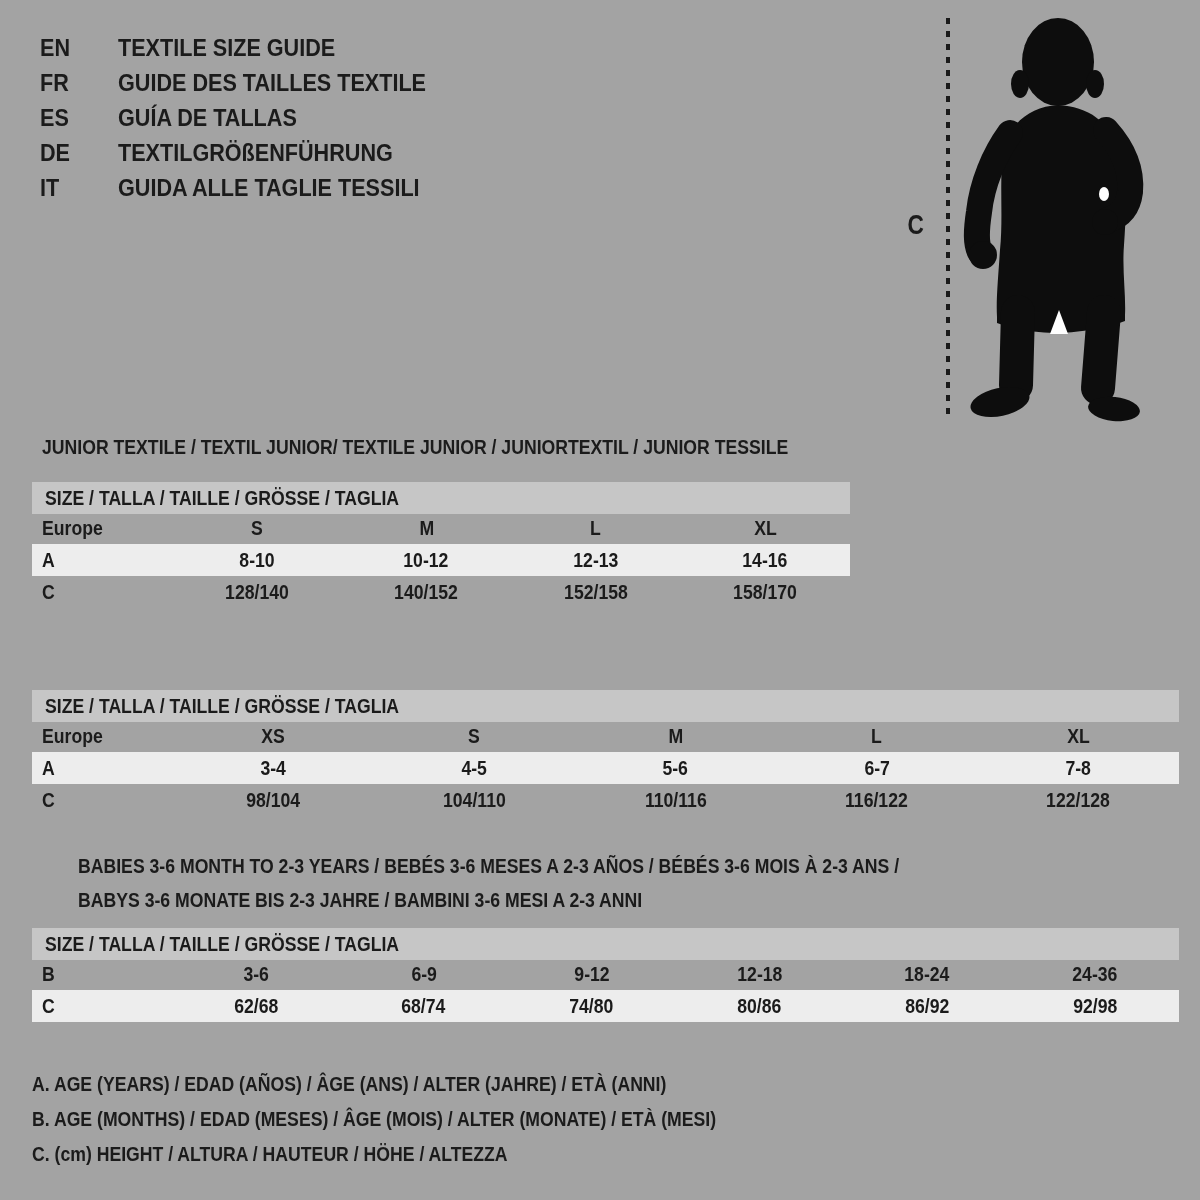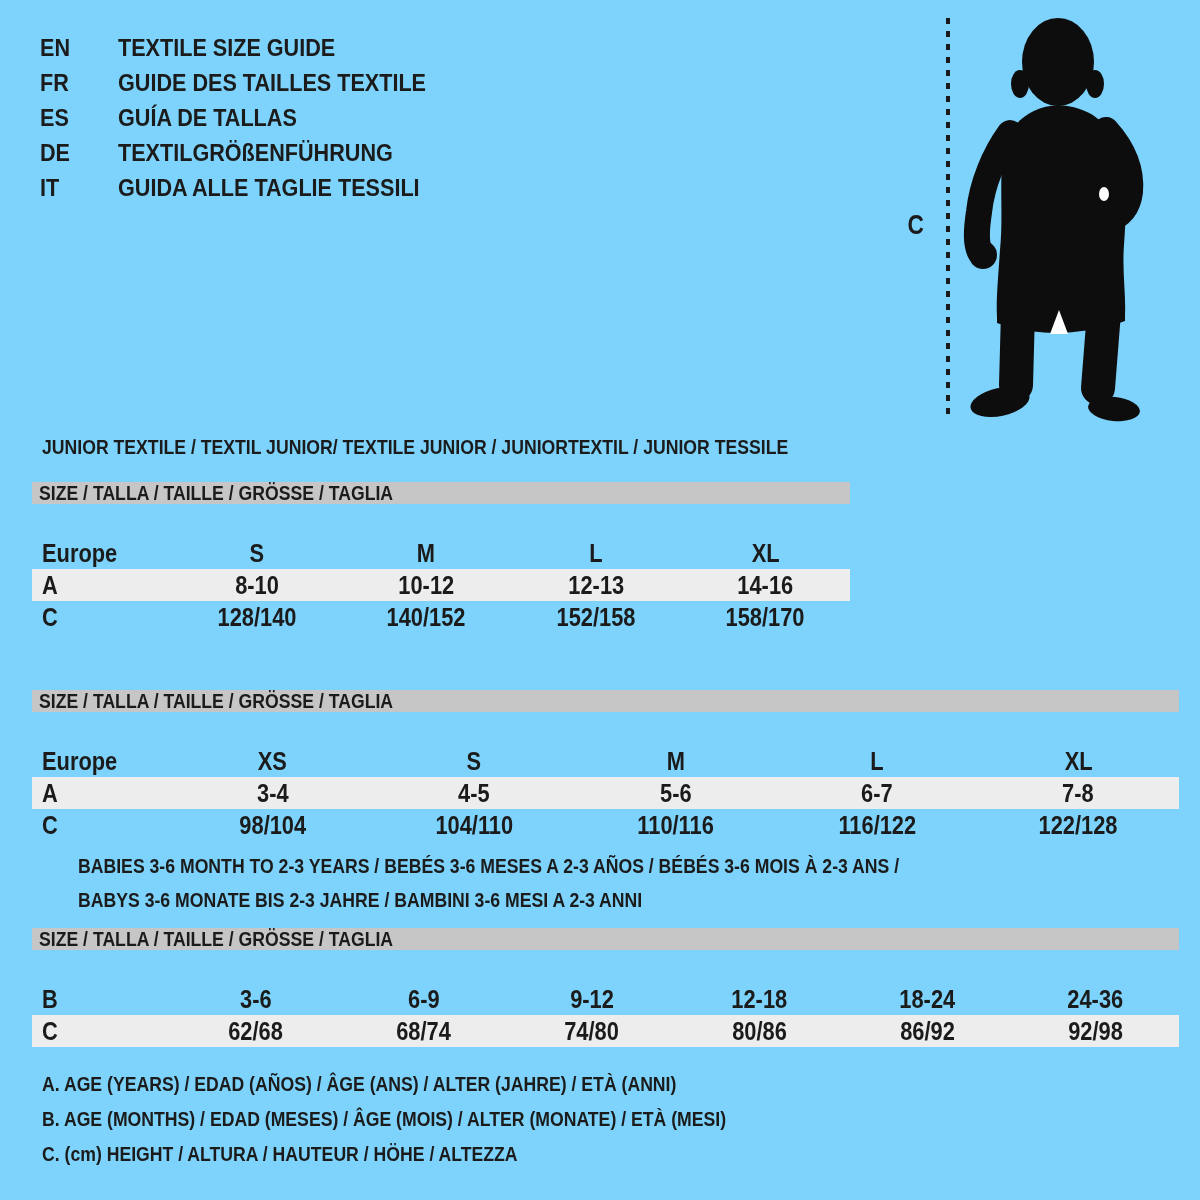--- a/index.html
+++ b/index.html
@@ -1,43 +1,43 @@
 <!DOCTYPE html>
 <html><head>
 <meta charset="utf-8">
 <style>
   html,body{margin:0;padding:0;background:#fefefe;}
-  #canvas{position:relative;width:1200px;height:1200px;background:#7dd3fc;overflow:hidden;
+  #canvas{position:relative;width:1200px;height:1200px;background:#a3a3a3;overflow:hidden;
           font-family:"Liberation Sans","DejaVu Sans",sans-serif;color:#1b1b1b;font-weight:700;}
   
   .cl{display:inline-block;transform:scaleX(.84);transform-origin:0 50%;white-space:nowrap;}
   .cx{display:inline-block;transform:scaleX(.84);transform-origin:50% 50%;white-space:nowrap;}
   .cl90{display:inline-block;transform:scaleX(.9);transform-origin:0 50%;white-space:nowrap;}
 
   
   .lang-list{position:absolute;left:40px;top:30px;font-size:24px;line-height:35px;}
   .lang-row{display:flex;}
   .lang-code{width:78px;flex:0 0 78px;}
 
   
   .dash-line{position:absolute;left:944px;top:12px;}
   .figure-c{position:absolute;left:906px;top:210px;font-size:27px;}
   .silhouette{position:absolute;left:956px;top:12px;}
 
   
   .sec-title{position:absolute;left:42px;font-size:21px;line-height:26px;}
   .sec-title.two-line{line-height:34px;margin-left:36px;}
-  .size-bar{position:absolute;left:32px;height:22px;background:#c6c6c6;display:flex;align-items:center;
-            padding-left:7px;box-sizing:border-box;font-size:21px;}
-  table.size-table{position:absolute;border-collapse:collapse;table-layout:fixed;font-size:26px;margin-top:25px;}
+  .size-bar{position:absolute;left:32px;height:32px;background:#c6c6c6;display:flex;align-items:center;
+            padding-left:13px;box-sizing:border-box;font-size:21px;}
+  table.size-table{position:absolute;border-collapse:collapse;table-layout:fixed;font-size:21px;}
   table.size-table td{height:32px;padding:0;text-align:center;vertical-align:middle;}
   table.size-table td.rowlabel{text-align:left;padding-left:10px;}
   table.size-table tr.shaded{background:#ededed;}
 
-  .legend{position:absolute;left:42px;top:1066px;font-size:21px;line-height:35px;}
+  .legend{position:absolute;left:32px;top:1066px;font-size:21px;line-height:35px;}
 
   .subA{font-size:0.62em;vertical-align:-0.25em;}
 </style>
 </head>
 <body>
 
 <div id="canvas">
 
   <div class="lang-list">
     <div class="lang-row">

